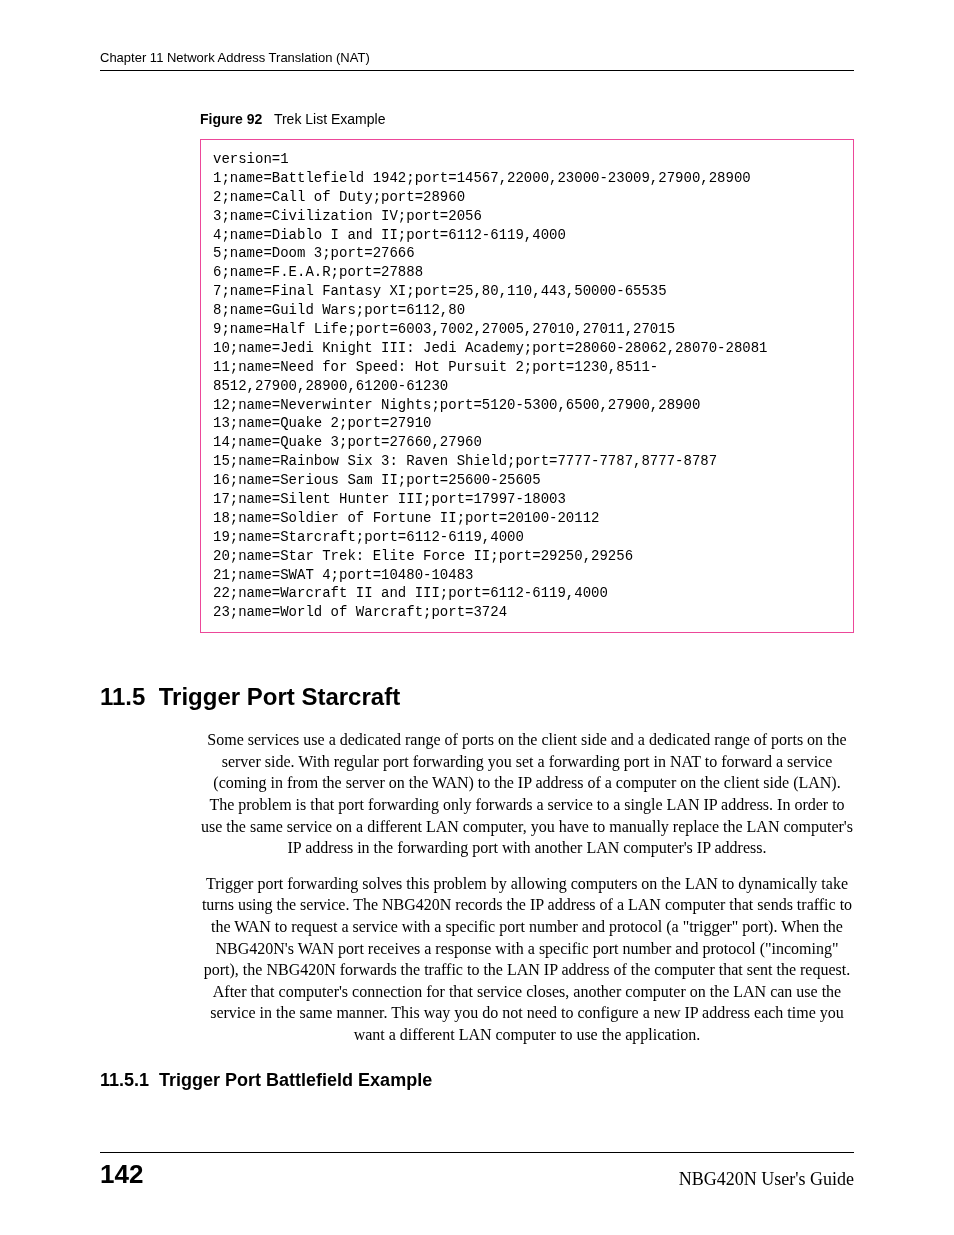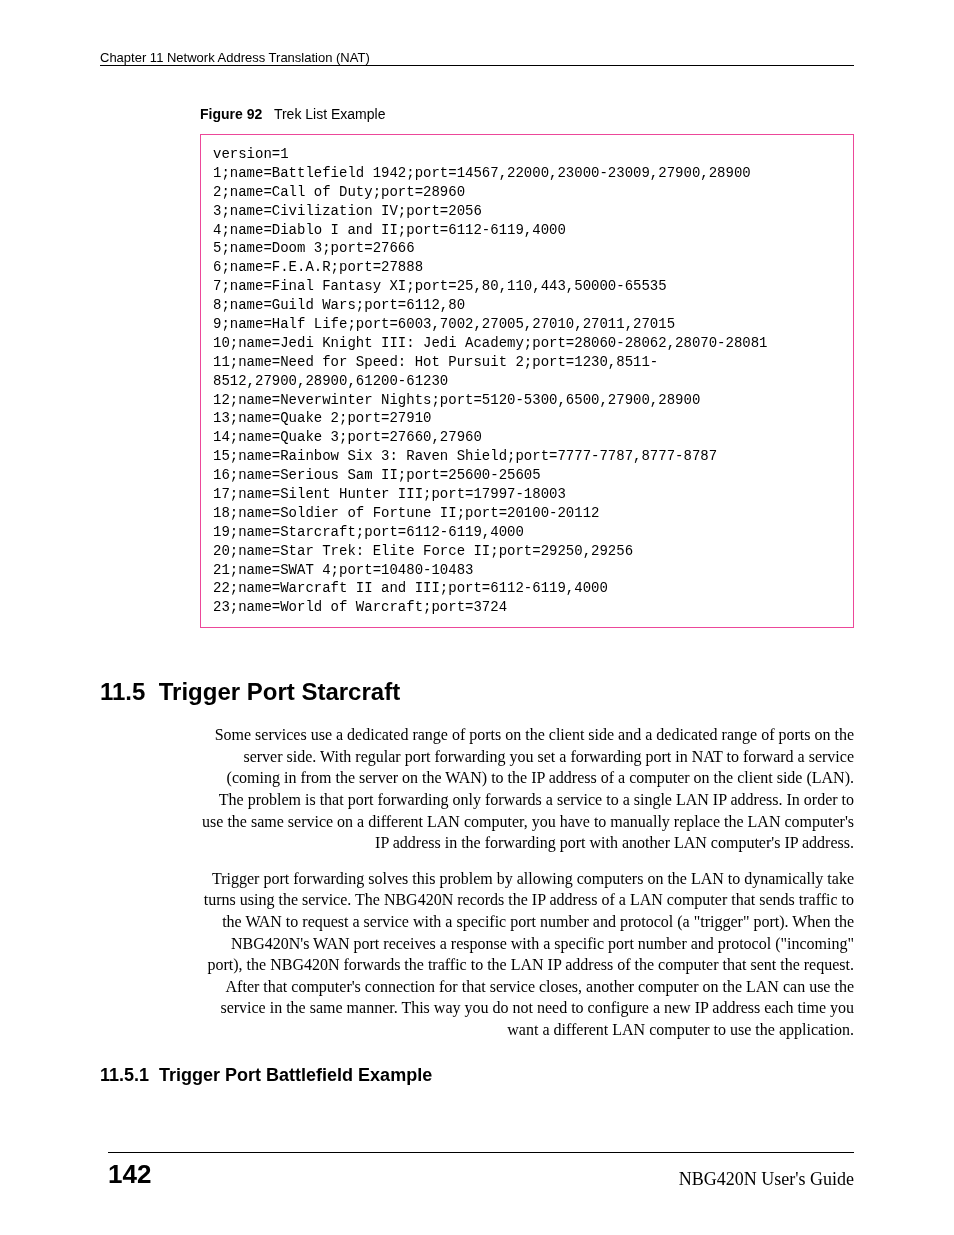--- a/index.html
+++ b/index.html
@@ -12,20 +12,21 @@
   .page {
     width: 954px;
     height: 1235px;
     position: relative;
     box-sizing: border-box;
     padding: 50px 100px 0 100px;
   }
   .running-head {
     font-family: Arial, Helvetica, sans-serif;
     font-size: 13px;
+    padding-bottom: 5px;
     border-bottom: 1px solid #000;
     margin-bottom: 40px;
   }
   .figure-caption {
     font-family: Arial, Helvetica, sans-serif;
     font-size: 14px;
     margin-left: 100px;
     margin-bottom: 12px;
   }
   .figure-caption .fig-label {
@@ -51,25 +52,25 @@
   h3.subsection-heading {
     font-family: Arial, Helvetica, sans-serif;
     font-size: 18px;
     font-weight: bold;
     margin: 24px 0 14px 0;
   }
   p.body-text {
     font-size: 16px;
     line-height: 1.35;
     margin: 8px 0 14px 100px;
-    text-align: right;
+    text-align: center;
   }
   .footer {
     position: absolute;
-    left: 108px;
+    left: 100px;
     right: 100px;
     bottom: 45px;
     border-top: 1px solid #000;
     padding-top: 6px;
     display: flex;
     justify-content: space-between;
     align-items: flex-end;
   }
   .page-number {
     font-family: Arial, Helvetica, sans-serif;

